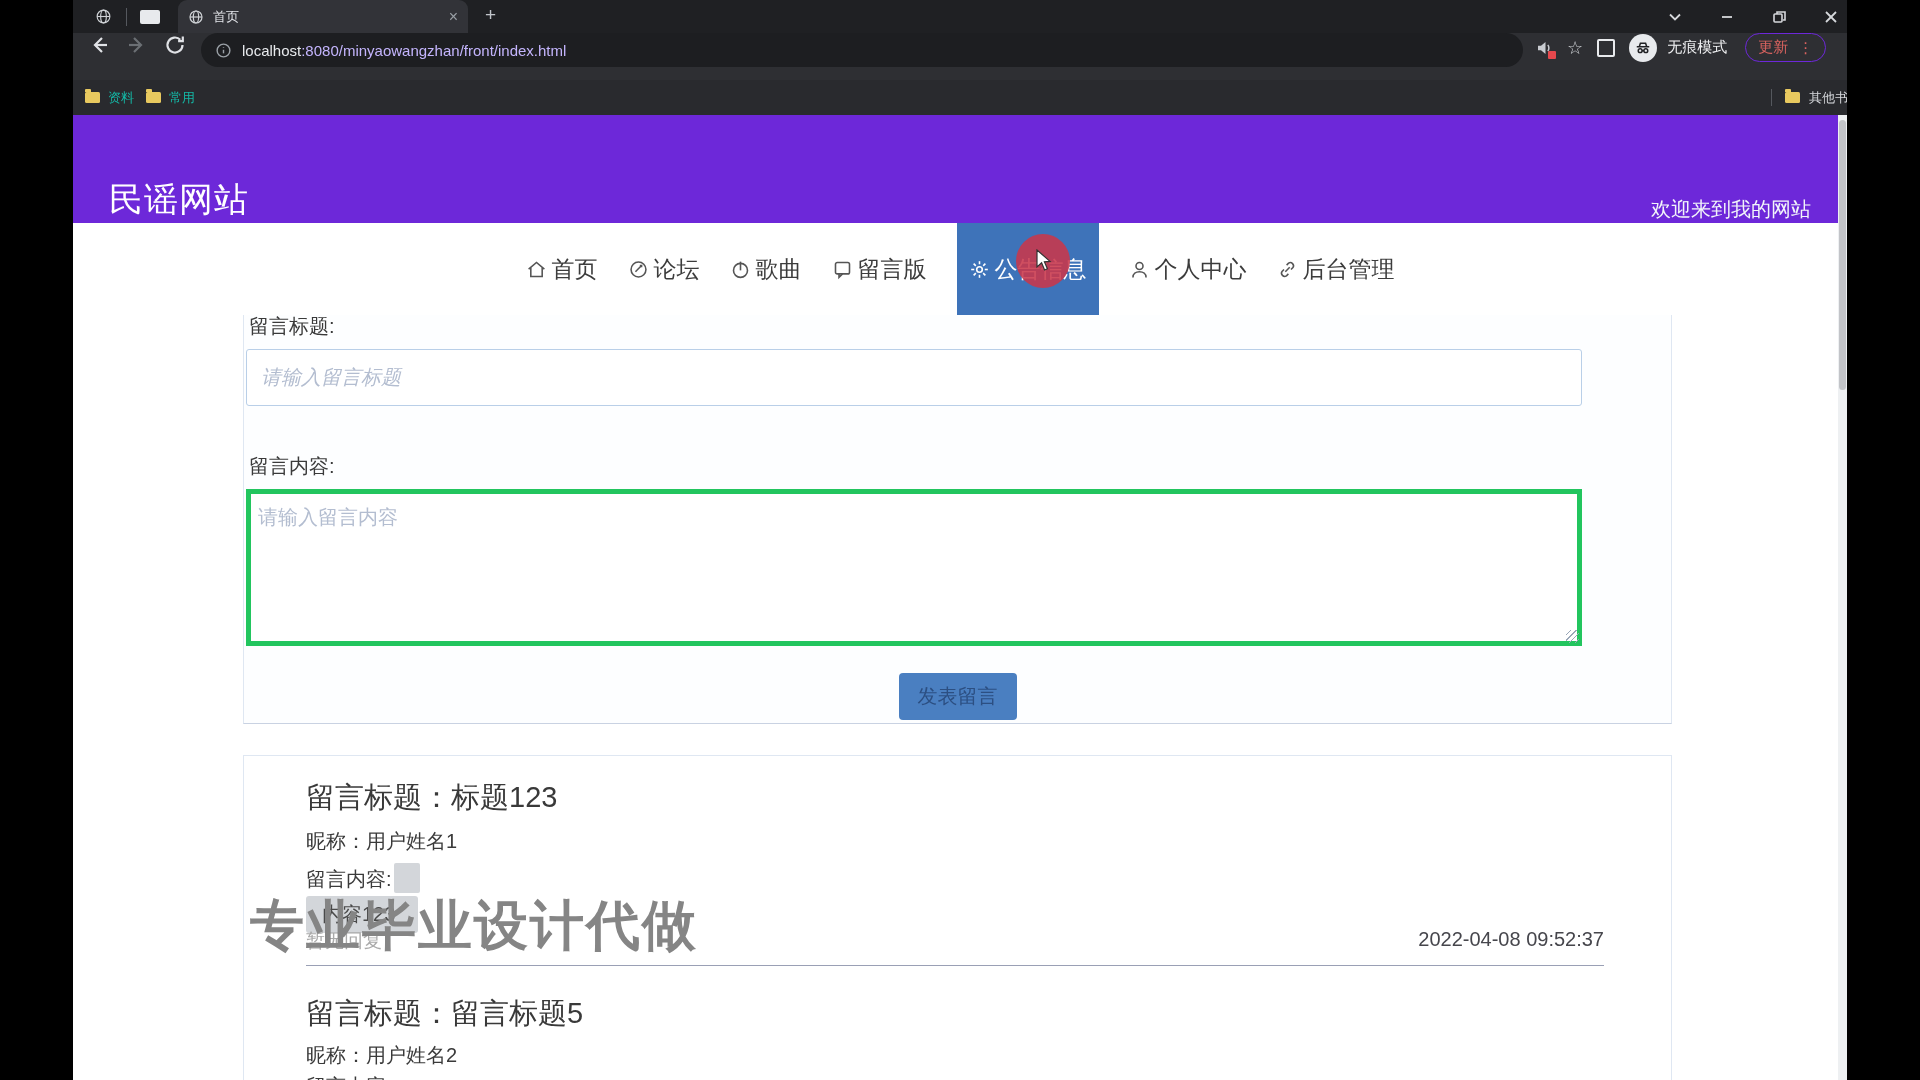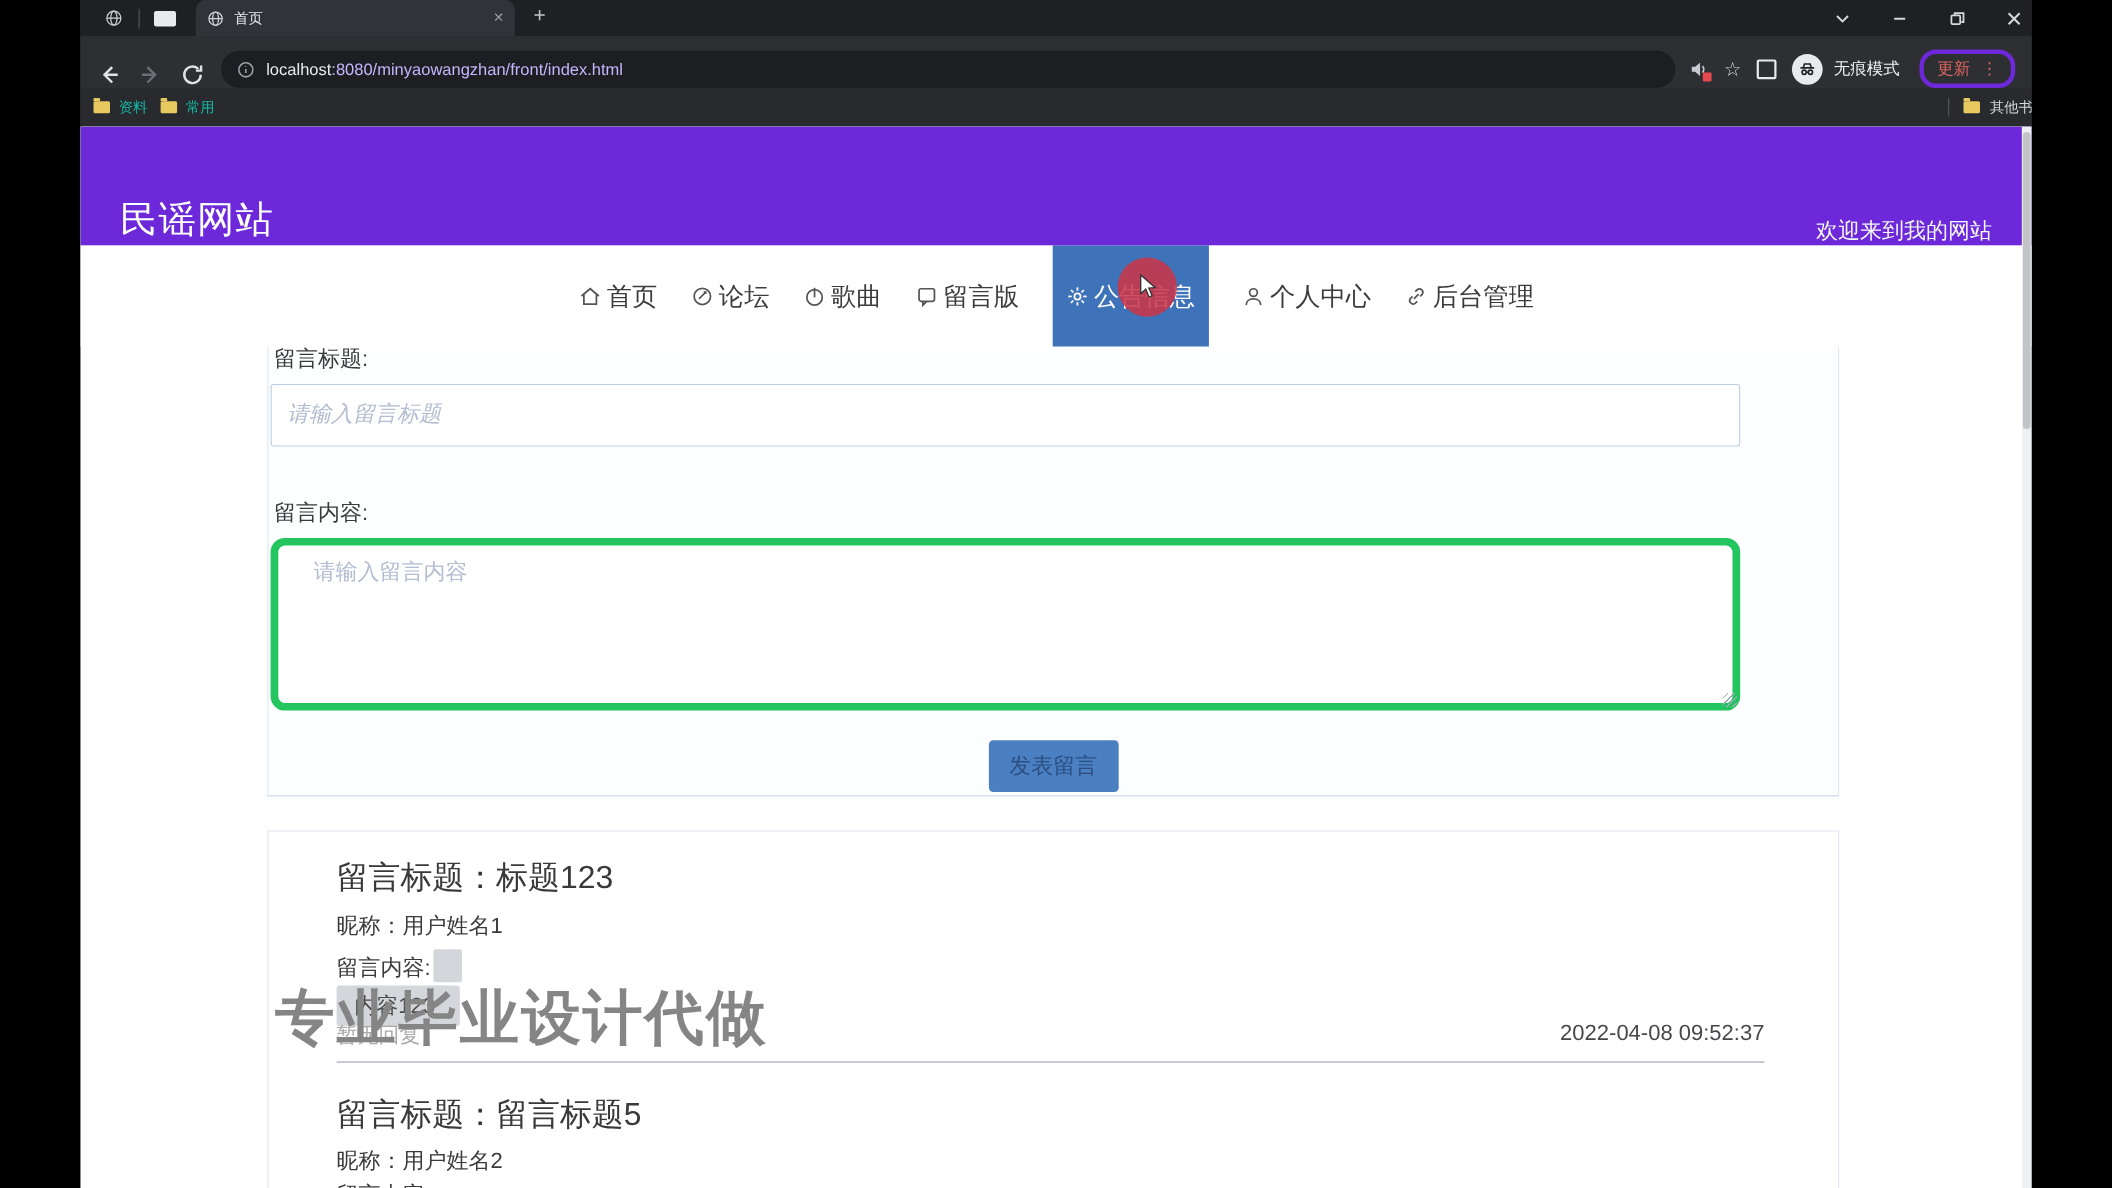--- a/index.html
+++ b/index.html
@@ -16,36 +16,36 @@
   .tab{position:absolute;left:105px;top:0;width:290px;height:33px;background:#323338;
        border-radius:9px 9px 0 0;display:flex;align-items:center;padding:0 10px;box-sizing:border-box}
   .tab .t-globe{width:16px;height:16px;margin-right:9px;flex:0 0 auto}
   .tab .t-title{color:#e4e6ea;font-size:13px;flex:1}
   .tab .t-close{color:#9aa0a6;font-size:16px;line-height:16px}
   .newtab{position:absolute;left:412px;top:4px;color:#c0c4c9;font-size:19px}
   .wincontrols{position:absolute;right:8px;top:0;height:33px;display:flex;align-items:center;gap:36px}
   .wincontrols svg{display:block}
 
   
-  .toolbar{height:47px;background:#2e2f33;display:flex;align-items:flex-end;flex:0 0 auto;position:relative}
+  .toolbar{height:47px;background:#2e2f33;display:flex;align-items:flex-start;flex:0 0 auto;position:relative}
   .navbtn{width:24px;height:24px;margin-left:14px;flex:0 0 auto}
   .urlpill{margin-left:14px;width:1322px;height:34px;background:#1d1e21;border-radius:17px;
            display:flex;align-items:center;padding:0 14px;box-sizing:border-box}
   .urlpill .info{width:17px;height:17px;margin-right:10px;flex:0 0 auto}
   .url-host{color:#e8eaed;font-size:15px}
   .url-path{color:#c4b5fd;font-size:15px}
   .tool-right{display:flex;align-items:center;margin-left:12px;gap:14px}
   .ext{position:relative;width:18px;height:18px}
   .ext .badge{position:absolute;right:-3px;bottom:-2px;width:8px;height:8px;background:#e5484d;border-radius:1px}
   .star{color:#cfd2d6;font-size:18px;line-height:18px}
   .sidebox{width:14px;height:14px;border:2px solid #e8eaed;border-radius:2px}
   .incog{width:28px;height:28px;border-radius:50%;background:#e8eaed;display:flex;align-items:center;justify-content:center}
   .incog svg{width:20px;height:20px}
   .incog-label{color:#f0f1f3;font-size:15px;margin-left:-4px}
-  .updatepill{display:flex;align-items:center;gap:10px;border:4px solid #6d28d9;border-radius:15px;
+  .updatepill{display:flex;align-items:center;gap:10px;border:1px solid #6d28d9;border-radius:15px;
               padding:4px 12px;margin-left:4px}
   .updatepill .u-txt{color:#d9635f;font-size:15px}
   .updatepill .u-dots{color:#d9635f;font-size:15px;line-height:14px}
 
   
   .bookbar{height:35px;background:#292a2e;display:flex;align-items:center;flex:0 0 auto;position:relative}
   .folder{width:15px;height:11px;background:#e8c95f;border-radius:1.5px;position:relative;flex:0 0 auto}
   .folder:before{content:"";position:absolute;top:-3px;left:0;width:6px;height:3px;background:#e8c95f;border-radius:1px 1px 0 0}
   .bm{display:flex;align-items:center;gap:8px;margin-left:12px}
   .bm span{color:#14b8a6;font-size:13px}
@@ -67,22 +67,22 @@
   .nav-item.active svg{color:#fff}
 
   
   .form-card{position:absolute;left:170px;top:185px;width:1429px;height:424px;z-index:1;
              background:#fdfeff;border:1px solid #dfe7f2;box-sizing:border-box;border-bottom:1px solid #c9d2e2}
   .f-label{position:absolute;left:5px;font-size:20px;color:#3a3a3a}
   .f-input{position:absolute;left:2px;width:1336px;box-sizing:border-box;border:1px solid #b9cfe8;
            border-radius:3px;background:#fff;font-size:20px;color:#333;padding:0 14px;
            font-family:"Liberation Sans","DejaVu Sans",sans-serif}
   .f-input::placeholder,.f-area::placeholder{color:#b3bdd0;opacity:1}
-  .f-area{position:absolute;left:2px;width:1336px;box-sizing:border-box;border:7px solid #22c55e;
-          border-radius:13px;background:#fff;font-size:20px;color:#333;padding:10px 32px;resize:none;
+  .f-area{position:absolute;left:2px;width:1336px;box-sizing:border-box;border:5px solid #22c55e;
+          border-radius:0;background:#fff;font-size:20px;color:#333;padding:10px 7px;resize:none;
           font-family:"Liberation Sans","DejaVu Sans",sans-serif}
   .resize-grip{position:absolute;left:1322px;top:329px;width:13px;height:13px;
      background:repeating-linear-gradient(135deg,transparent 0 3px,#9aa7b8 3px 4px);z-index:2}
   .f-btn{position:absolute;left:50%;transform:translateX(-50%);top:372px;width:118px;height:47px;
          background:#4a7fc1;border:none;border-radius:4px;color:#2c4f82;font-size:20px;
          font-family:"Liberation Sans","DejaVu Sans",sans-serif}
 
   
   .messages-card{position:absolute;left:170px;top:640px;width:1429px;height:430px;z-index:2;
                  background:#fff;border:1px solid #dfe7f2;box-sizing:border-box}

